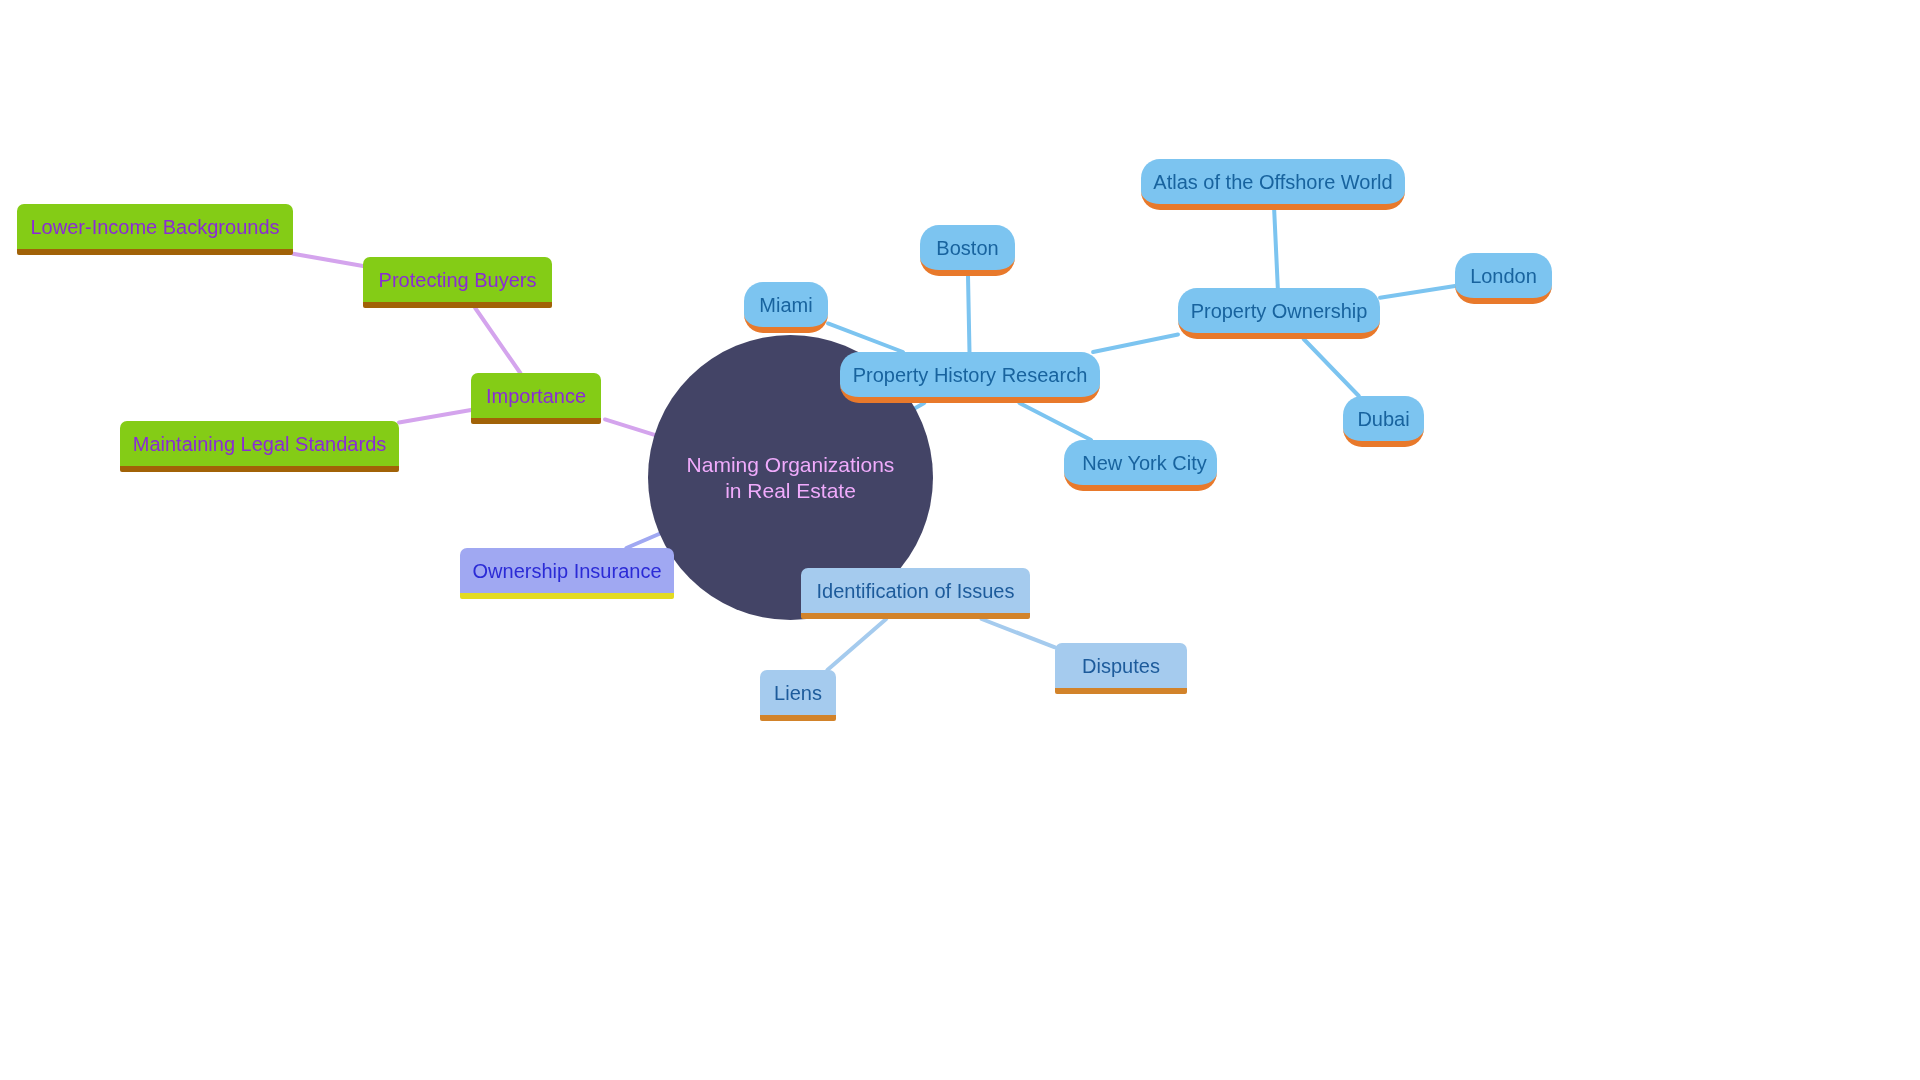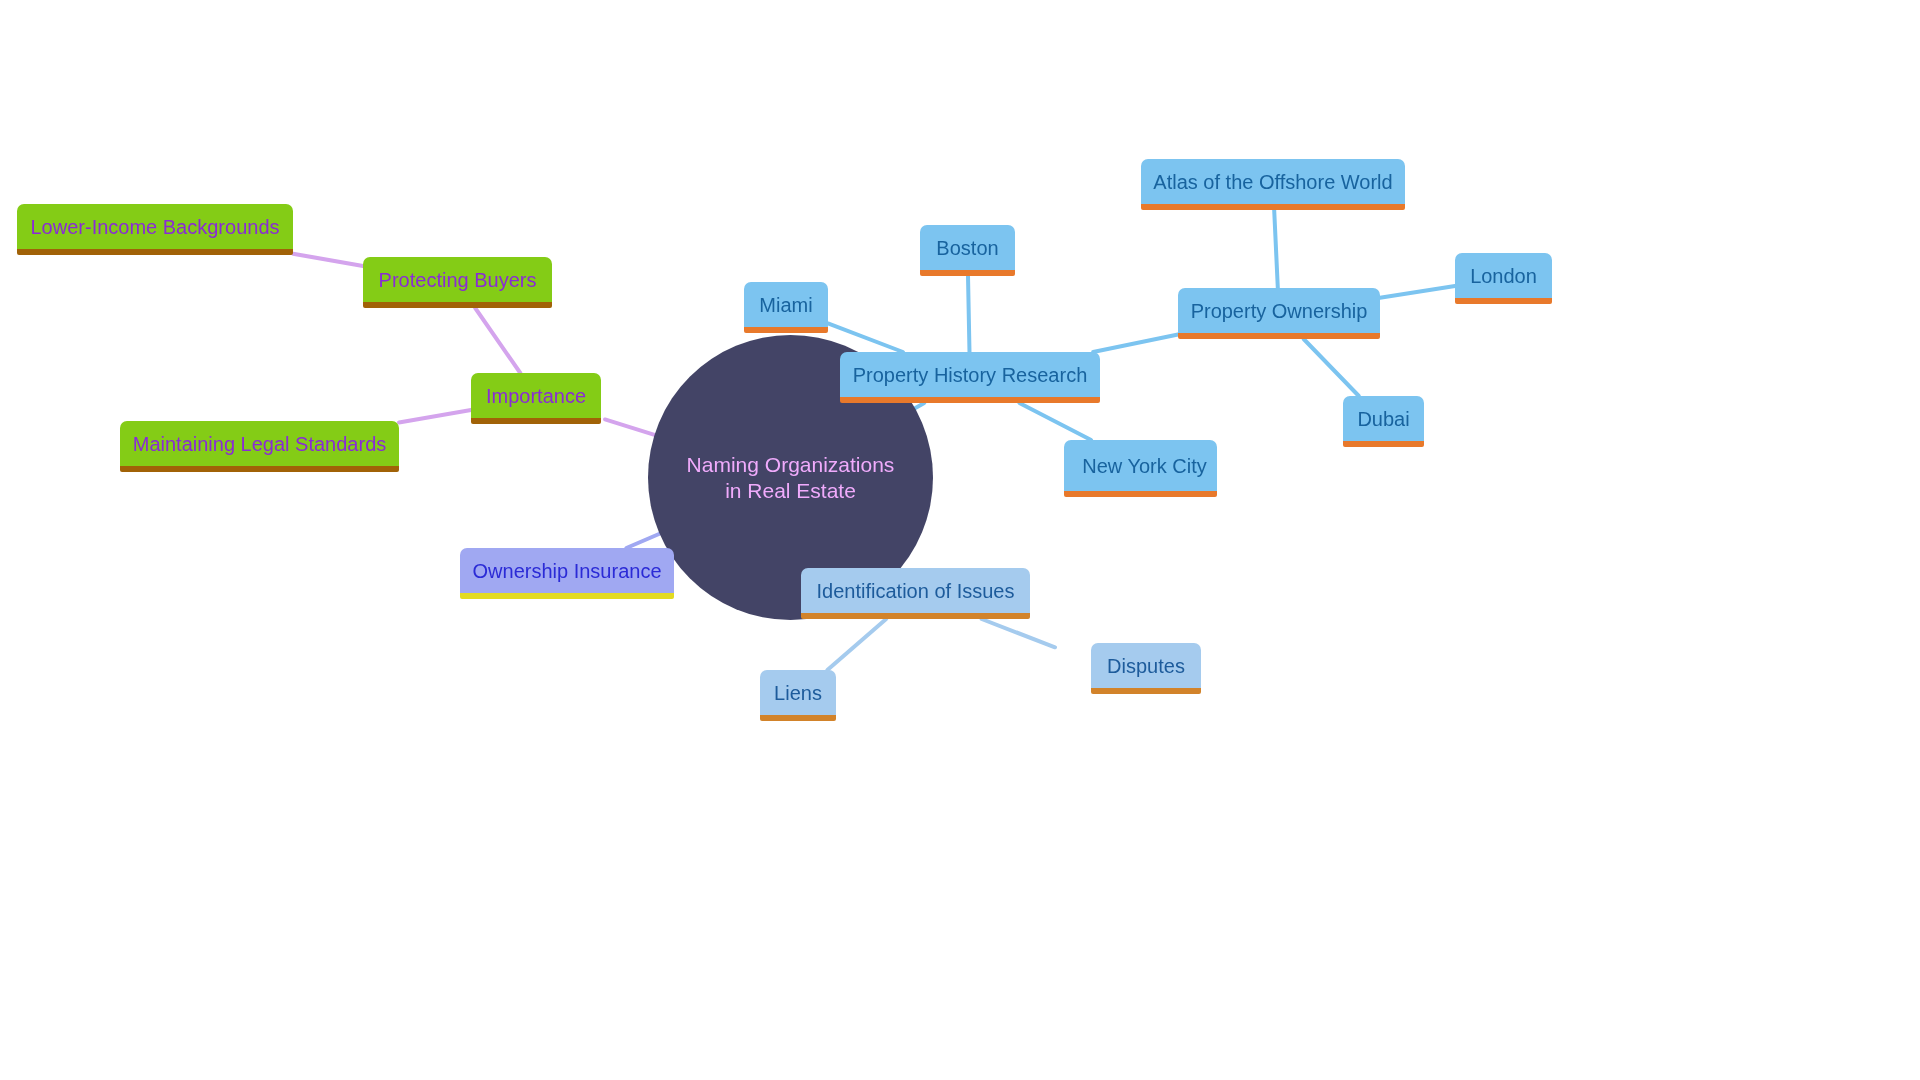--- a/index.html
+++ b/index.html
@@ -50,20 +50,21 @@
     white-space: normal;
     padding: 0 34px;
     border-bottom: none;
   }
 
   
   .node-blue {
     background: #7CC4F0;
     color: #18639E;
     border-bottom: 6px solid #E8792B;
+    border-radius: 19px;
   }
 
   
   .node-blue-lt {
     background: #A5CBEE;
     color: #1D5B9B;
     border-bottom: 6px solid #D2832A;
   }
 
   
@@ -123,38 +124,38 @@
       </div>
       <div class="node node-blue" style="left: 744px; top: 282px; width: 84px; height: 51px; font-size: 20px;">
         <span>Miami</span>
       </div>
       <div class="node node-blue" style="left: 920px; top: 225px; width: 95px; height: 51px; font-size: 20px;">
         <span>Boston</span>
       </div>
       <div class="node node-blue" style="left: 840px; top: 352px; width: 260px; height: 51px; font-size: 20px;">
         <span>Property History Research</span>
       </div>
-      <div class="node node-blue" style="left: 1064px; top: 440px; width: 153px; height: 57px; font-size: 20px; padding-left: 24px;">
+      <div class="node node-blue" style="left: 1064px; top: 440px; width: 153px; height: 51px; font-size: 20px; padding-left: 24px;">
         <span>New York City</span>
       </div>
       <div class="node node-blue" style="left: 1178px; top: 288px; width: 202px; height: 51px; font-size: 20px;">
         <span>Property Ownership</span>
       </div>
       <div class="node node-blue" style="left: 1141px; top: 159px; width: 264px; height: 51px; font-size: 20px;">
         <span>Atlas of the Offshore World</span>
       </div>
       <div class="node node-blue" style="left: 1455px; top: 253px; width: 97px; height: 51px; font-size: 20px;">
         <span>London</span>
       </div>
       <div class="node node-blue" style="left: 1343px; top: 396px; width: 81px; height: 51px; font-size: 20px;">
         <span>Dubai</span>
       </div>
       <div class="node node-blue-lt" style="left: 801px; top: 568px; width: 229px; height: 51px; font-size: 20px;">
         <span>Identification of Issues</span>
       </div>
       <div class="node node-blue-lt" style="left: 760px; top: 670px; width: 76px; height: 51px; font-size: 20px; align-items: center;">
         <span>Liens</span>
       </div>
-      <div class="node node-blue-lt" style="left: 1055px; top: 643px; width: 110px; height: 51px; font-size: 20px; margin-left: 36px;">
+      <div class="node node-blue-lt" style="left: 1055px; top: 643px; width: 132px; height: 51px; font-size: 20px;">
         <span>Disputes</span>
       </div>
     </div>
 </div>
 
 </body></html>

